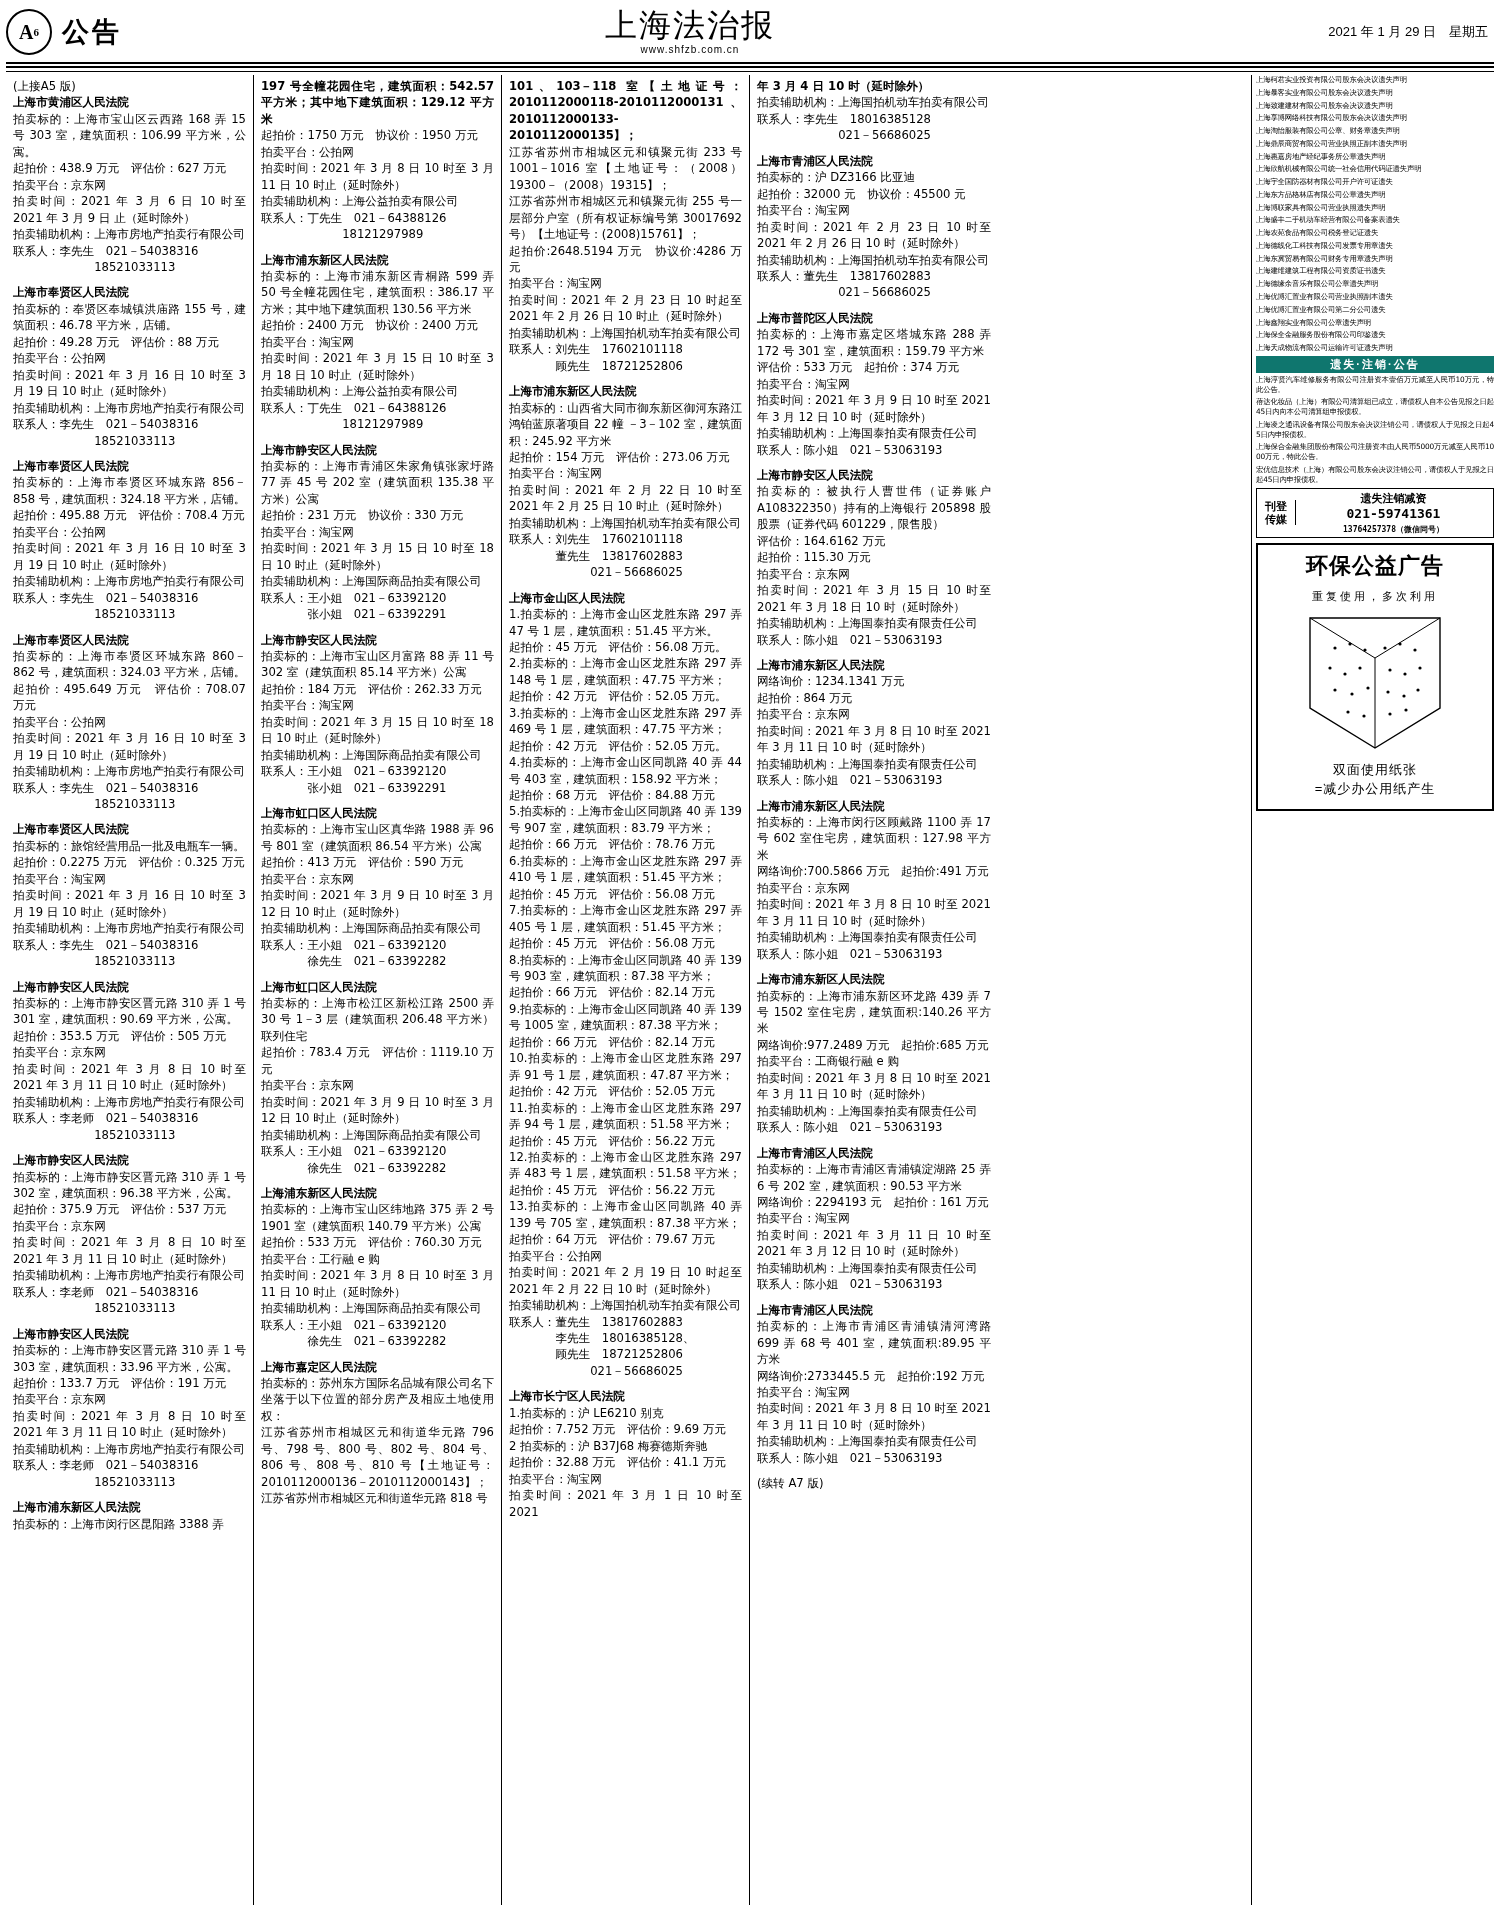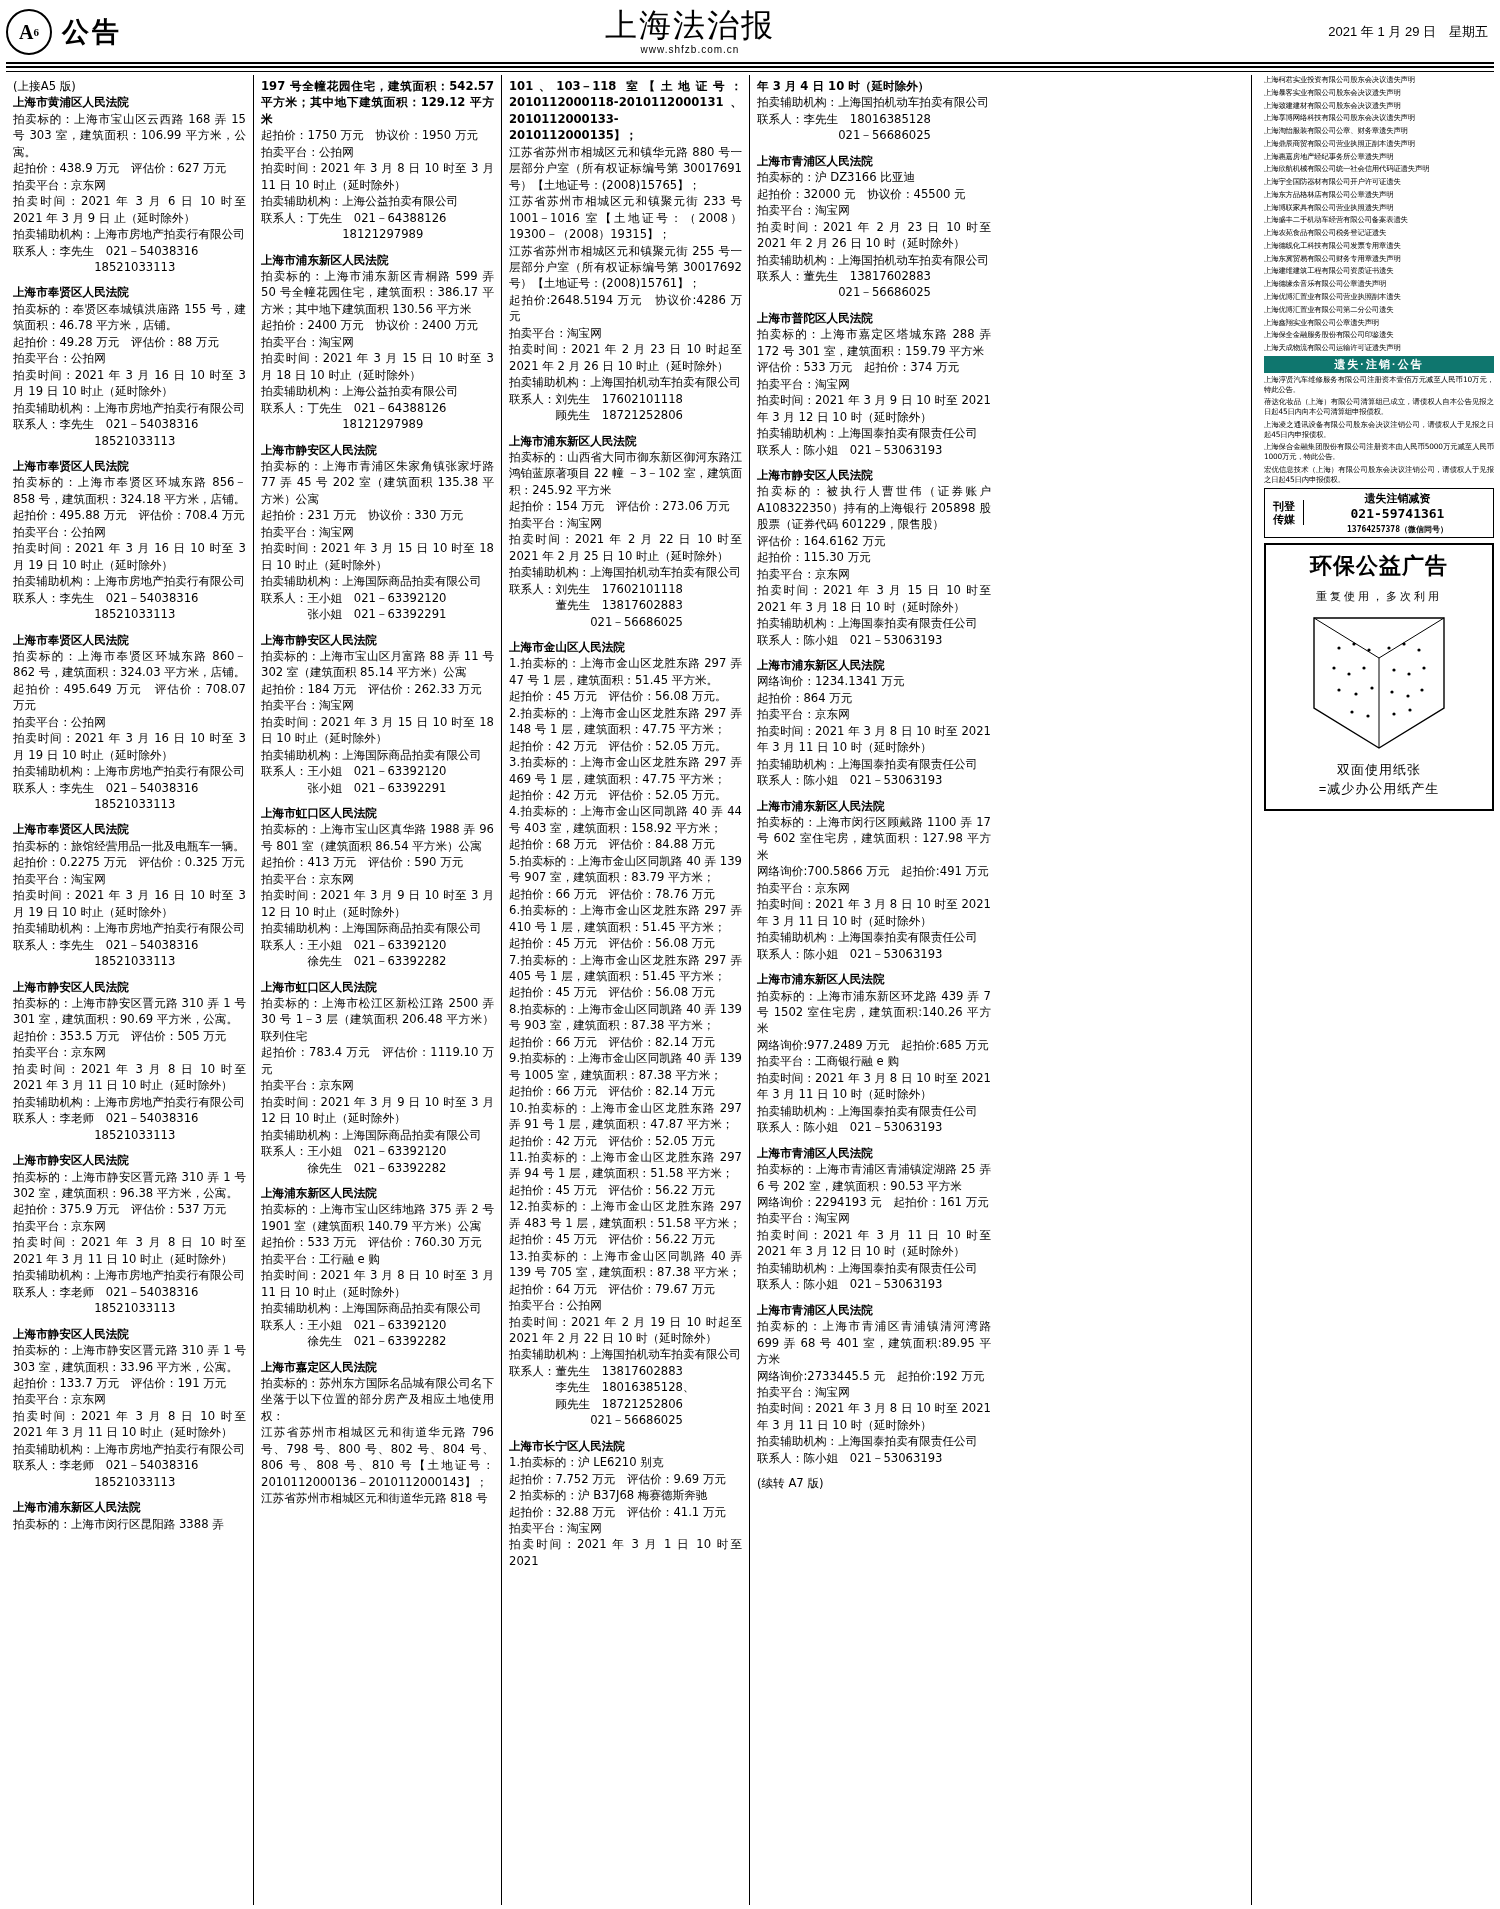--- a/index.html
+++ b/index.html
@@ -11,21 +11,21 @@
   .pagebadge{width:42px;height:42px;border:2px solid #000;border-radius:50%;display:flex;align-items:center;justify-content:center;font-size:20px;font-weight:bold;font-family:"Liberation Serif",serif;margin-right:10px;flex:0 0 auto;}
   .pagebadge sub{font-size:11px;}
   .secname{font-size:27px;font-weight:bold;letter-spacing:3px;font-family:"DejaVu Sans",sans-serif;margin-right:20px;}
   .mast-center{flex:1;text-align:center;}
   .mast-title{font-size:32px;font-weight:normal;font-family:"Liberation Serif",serif;letter-spacing:2px;line-height:1.05;}
   .mast-url{font-size:10px;letter-spacing:1px;margin-top:1px;}
   .mast-date{font-size:13px;width:250px;text-align:right;padding-right:6px;}
   .mast-rule{height:3px;border-top:2px solid #000;border-bottom:1px solid #000;margin-top:2px;}
 
   
-  .content{display:flex;gap:8px;height:1830px;margin-top:3px;}
+  .content{display:flex;gap:0;height:1830px;margin-top:3px;}
   .maincols{display:flex;flex:0 0 1245px;border-right:1px solid #000;}
   .col{width:248px;padding:3px 7px 0 7px;box-sizing:border-box;border-right:1px solid #000;}
   .col:last-child{border-right:none;}
   .col p{margin:0;font-size:11.6px;line-height:1.42;text-align:justify;font-family:"DejaVu Sans",sans-serif;}
   .blk{margin-bottom:9px;}
   .blk p{margin:0;}
   .court{font-weight:bold;}
 
   
   .rail{flex:1;padding-left:4px;box-sizing:border-box;}
@@ -232,21 +232,20 @@
               <p>拍卖标的：苏州东方国际名品城有限公司名下坐落于以下位置的部分房产及相应土地使用权：</p>
               <p>江苏省苏州市相城区元和街道华元路 796 号、798 号、800 号、802 号、804 号、806 号、808 号、810 号【土地证号：2010112000136－2010112000143】；</p>
               <p>江苏省苏州市相城区元和街道华元路 818 号</p>
             </div>
           </div>
         </div>
       <div class="col">
           <div id="c2">
             <div class="blk">
               <p class="court">101、103－118 室【土地证号：2010112000118-2010112000131、2010112000133-2010112000135】；</p>
-              <p>江苏省苏州市相城区元和镇华元路 880 号一层部分户室（所有权证标编号第 30017691 号）【土地证号：(2008)15765】；</p>
               <p>江苏省苏州市相城区元和镇聚元街 233 号 1001－1016 室【土地证号：（2008）19300－（2008）19315】；</p>
               <p>江苏省苏州市相城区元和镇聚元街 255 号一层部分户室（所有权证标编号第 30017692 号）【土地证号：(2008)15761】；</p>
               <p>起拍价:2648.5194 万元　协议价:4286 万元</p>
               <p>拍卖平台：淘宝网</p>
               <p>拍卖时间：2021 年 2 月 23 日 10 时起至 2021 年 2 月 26 日 10 时止（延时除外）</p>
               <p>拍卖辅助机构：上海国拍机动车拍卖有限公司</p>
               <p>联系人：刘先生　17602101118</p>
               <p>　　　　顾先生　18721252806</p>
             </div>
             <div class="blk">

